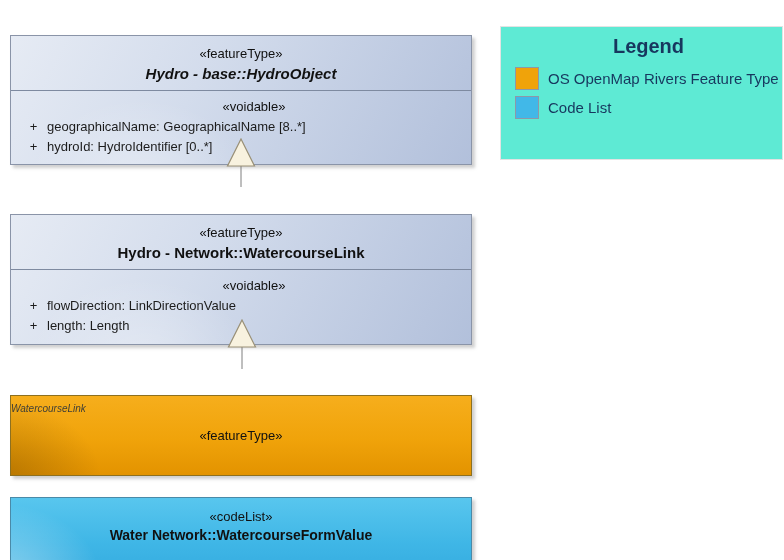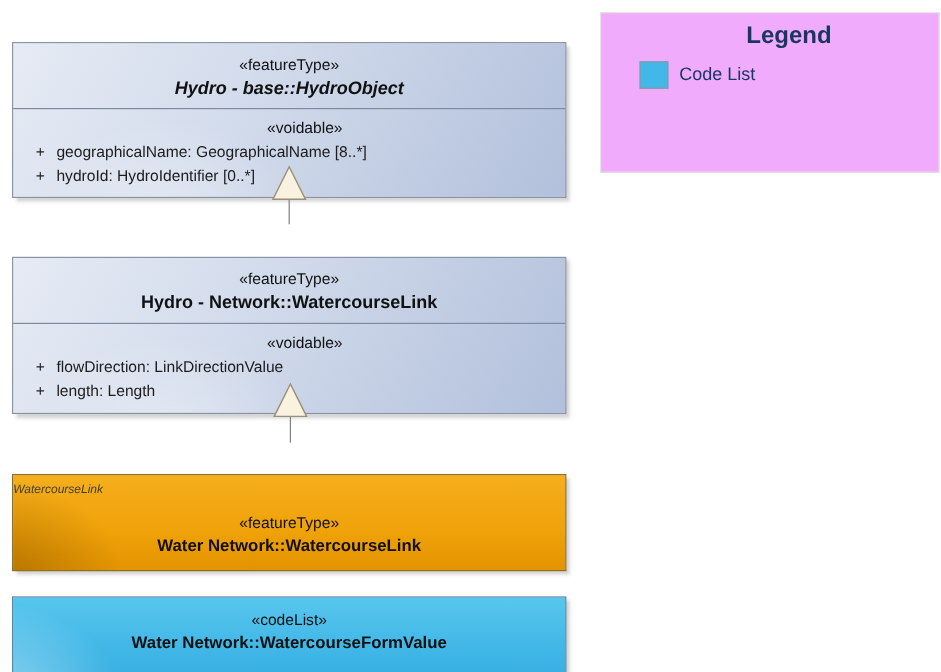--- a/index.html
+++ b/index.html
@@ -86,27 +86,27 @@
   }
   .center-text { text-align: center; line-height: 19px; }
 
   
   .connector { position: absolute; }
 
   
   .legend {
     position: absolute;
     left: 500px;
-    top: 10px;
+    top: 26px;
     width: 283px;
     height: 134px;
     box-sizing: border-box;
-    background: #f0abfc;
+    background: #5eead4;
     border: 1px solid #e3e3e3;
-    padding: 8px 0 0 32px;
+    padding: 8px 0 0 14px;
   }
   .legend-title {
     text-align: center;
     font-size: 20px;
     font-weight: bold;
     color: #17375e;
     margin-bottom: 9px;
   }
   .legend-row {
     display: flex;
@@ -174,32 +174,35 @@
 
   <svg class="connector" style="left:226px; top:319px;" width="32" height="50">
     <line x1="16" y1="28" x2="16" y2="50" stroke="#7f7f7f" stroke-width="1"></line>
     <polygon points="16,1 29.5,28 2.5,28" fill="#f8f2df" stroke="#999077" stroke-width="1.2"></polygon>
   </svg>
 
   <div class="uml-box box-os" style="top:368px; height:81px;">
     <div class="corner-label">WatercourseLink</div>
     <div class="center-text" style="margin-top:9px;">
       <div class="stereo">«featureType»</div>
-      <div class="cls-name" style="font-size:14px;">Water Network::WatercourseLink</div>
     </div>
   </div>
 
   <div class="uml-box box-codelist" style="top:470px; height:78px;">
     <div class="center-text" style="margin-top:9px;">
       <div class="stereo">«codeList»</div>
       <div class="cls-name" style="font-size:14px;">Water Network::WatercourseFormValue</div>
     </div>
   </div>
 
   <div class="legend">
     <div class="legend-title">Legend</div>
     <div class="legend-row">
+      <span class="swatch" style="background: rgb(240, 163, 10);"></span>
+      <span class="legend-label">OS OpenMap Rivers Feature Type</span>
+    </div>
+    <div class="legend-row">
       <span class="swatch" style="background: rgb(65, 184, 232);"></span>
       <span class="legend-label">Code List</span>
     </div>
   </div>
 
 </div>
 
 </body></html>

